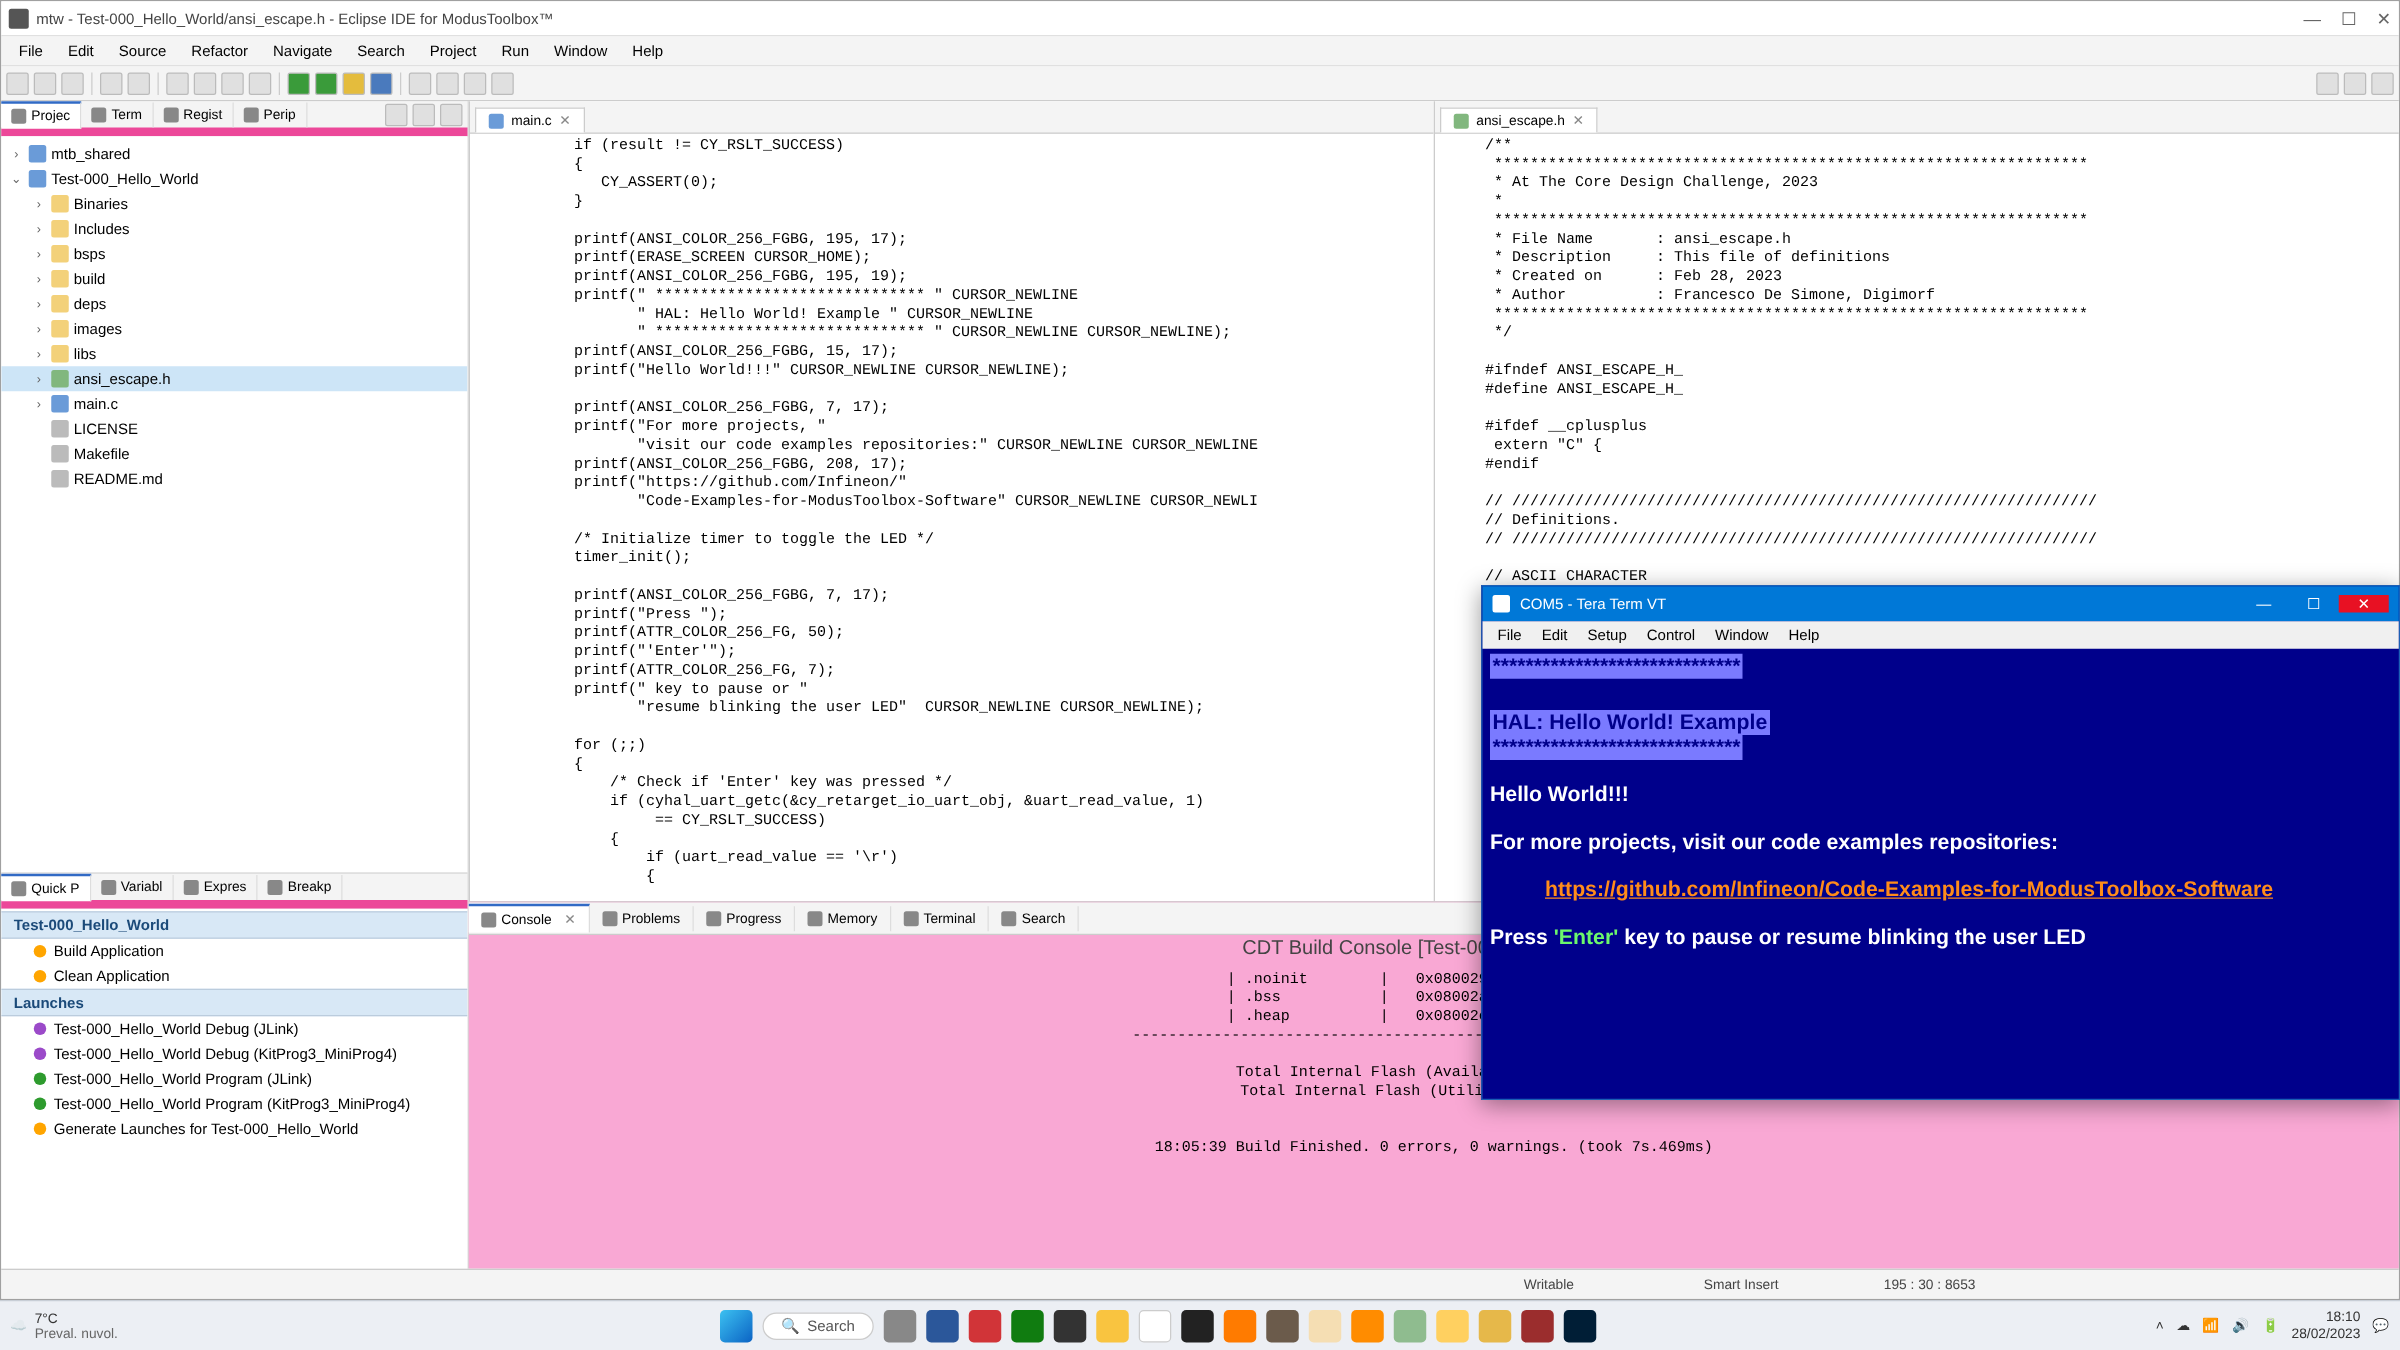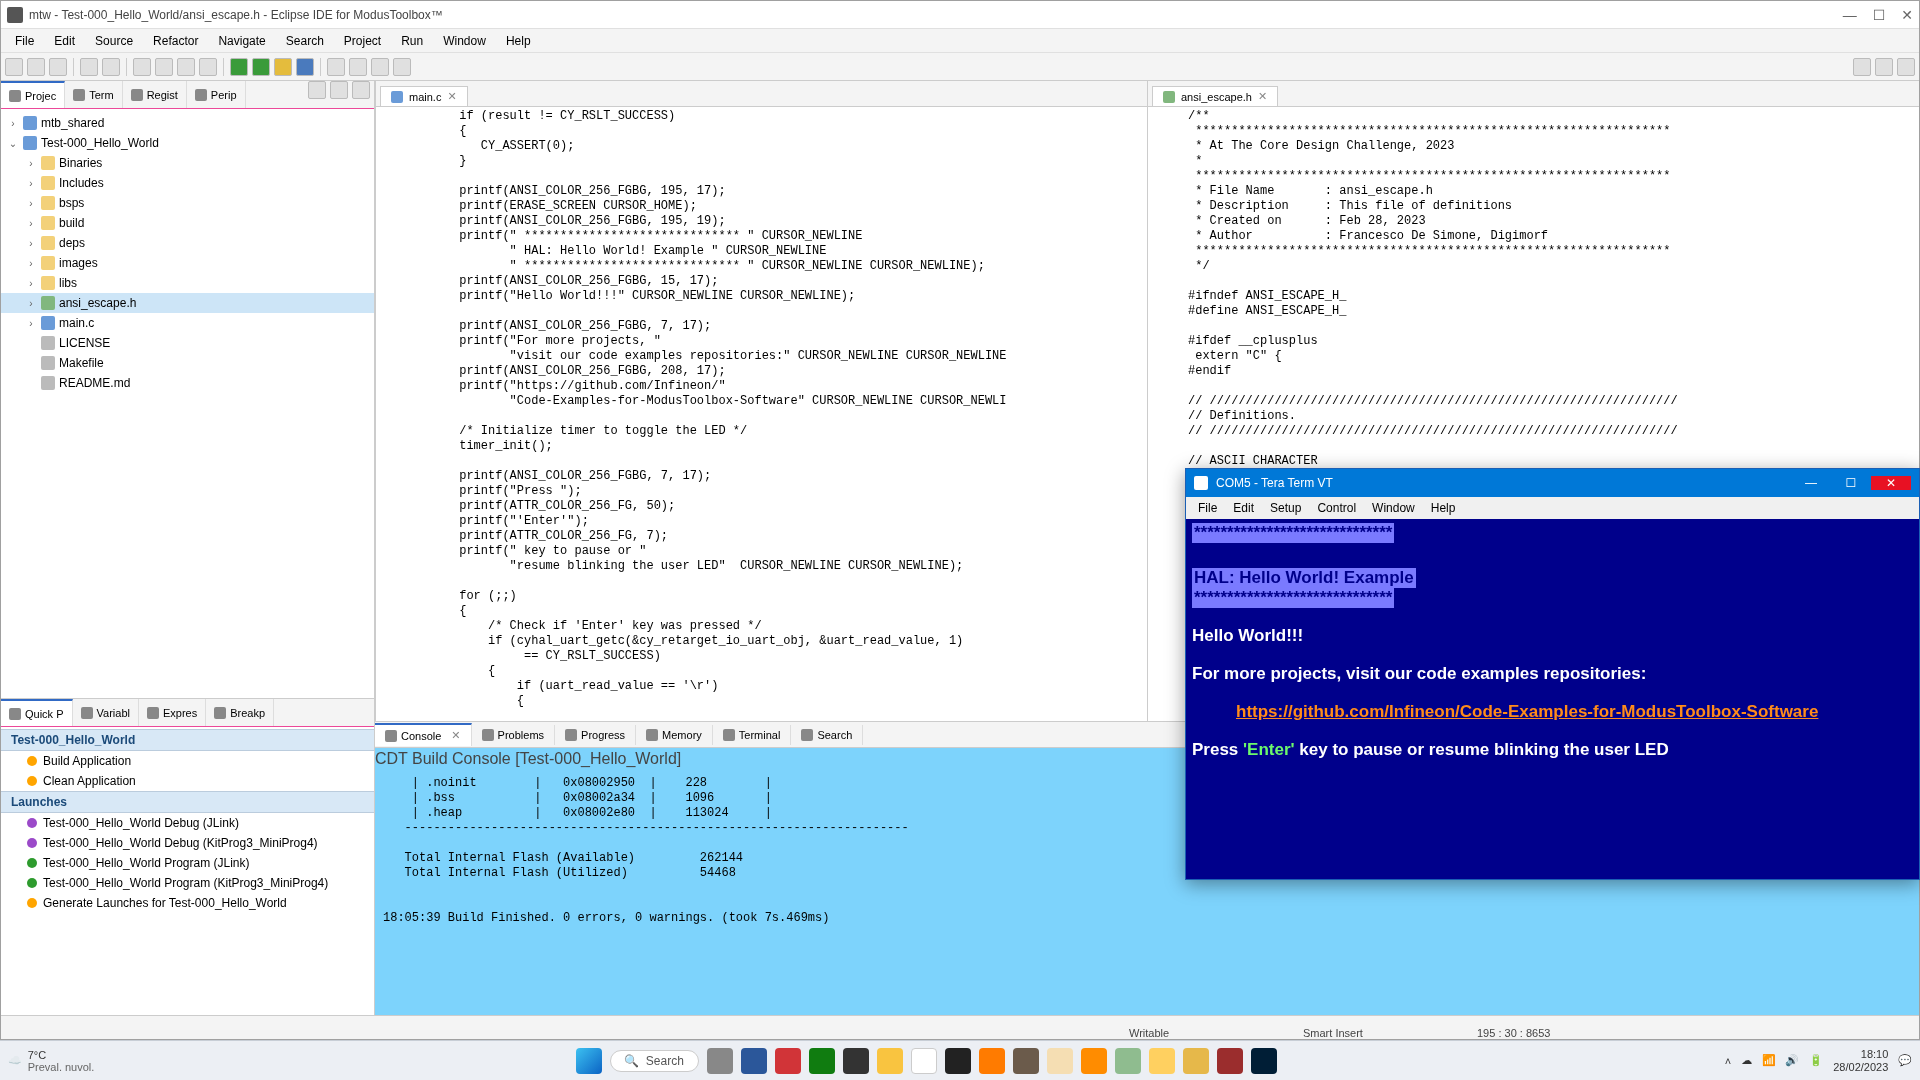--- a/index.html
+++ b/index.html
@@ -20,21 +20,21 @@
 .eclipse-menubar span { padding: 2px 10px; font-size: 12px; cursor: default; }
 .eclipse-toolbar { height: 28px; background: #f4f4f4; border-bottom: 1px solid #ccc; display: flex; align-items: center; padding: 0 4px; gap: 4px; }
 .tb-btn { width: 18px; height: 18px; background: #e0e0e0; border: 1px solid #bbb; border-radius: 2px; }
 .tb-sep { width: 1px; height: 18px; background: #ccc; margin: 0 2px; }
 .tb-btn.green { background: #3a9b3a; }
 .tb-btn.yellow { background: #e4bc3d; }
 .tb-btn.blue { background: #4a7abd; }
 .eclipse-body { position: absolute; left: 0; top: 80px; right: 0; bottom: 24px; display: flex; }
 
 .left-col { width: 374px; display: flex; flex-direction: column; border-right: 1px solid #ccc; }
-.view-tabs { height: 28px; background: #f4f4f4; border-bottom: 1px solid #ec4899; display: flex; }
+.view-tabs { height: 28px; background: #f4f4f4; border-bottom: 7px solid #ec4899; display: flex; align-items: center; }
 .view-tab { padding: 4px 8px; font-size: 11px; display: flex; align-items: center; gap: 4px; border-right: 1px solid #ddd; }
 .view-tab .vicn { width: 12px; height: 12px; background: #888; border-radius: 2px; }
 .view-tab.active { background: #fff; border-top: 2px solid #316ac5; }
 .proj-explorer { flex: 0 0 590px; background: #fff; overflow: auto; font-size: 12px; padding: 4px 0; border-bottom: 1px solid #ccc; }
 .tree-row { display: flex; align-items: center; height: 20px; padding-left: 6px; gap: 4px; }
 .tree-row.sel { background: #cde5f7; }
 .tree-row .tw { width: 12px; text-align: center; color: #666; font-size: 10px; }
 .tree-row .ficon { width: 14px; height: 14px; display: inline-block; border-radius: 2px; }
 .ficon.folder { background: #f3d17a; }
 .ficon.proj { background: #6a9bd8; }
@@ -50,32 +50,32 @@
 
 .center-col { flex: 1; display: flex; flex-direction: column; }
 .editors { flex: 0 0 640px; display: flex; }
 .editor { flex: 1; display: flex; flex-direction: column; border-left: 1px solid #ccc; background: #fff; }
 .ed-tabs { height: 26px; background: #f4f4f4; border-bottom: 1px solid #ccc; display: flex; align-items: flex-end; }
 .ed-tab { background: #fff; border: 1px solid #ccc; border-bottom: none; padding: 3px 10px; font-size: 11px; display: flex; align-items: center; gap: 6px; margin-left: 4px; }
 .ed-tab .eicn { width: 12px; height: 12px; background: #6a9bd8; border-radius: 2px; }
 .ed-tab .close { color: #888; cursor: default; }
 .ed-body { flex: 1; overflow: auto; padding: 2px 8px 2px 40px; white-space: pre; }
 
-.bottom-panel { flex: 1; border-top: 1px solid #ccc; background: #7dd3fc; display: flex; flex-direction: column; }
+.bottom-panel { flex: 1; border-top: 1px solid #ccc; background: #f9a8d4; display: flex; flex-direction: column; text-align: center; }
 .bp-tabs { height: 26px; background: #f4f4f4; border-bottom: 1px solid #ccc; display: flex; align-items: center; }
 .bp-tab { padding: 4px 10px; font-size: 11px; display: flex; align-items: center; gap: 4px; border-right: 1px solid #ddd; }
 .bp-tab.active { background: #fff; border-top: 2px solid #316ac5; }
 .bp-tab .bicn { width: 12px; height: 12px; background: #888; border-radius: 2px; }
 .console-body { flex: 1; overflow: auto; padding: 4px 8px; }
 .console-header { font-size: 16px; color: #444; padding: 2px 0 4px; }
 
 .statusbar {
   position: absolute; left: 0; bottom: 0; right: 0; height: 24px;
-  background: #f4f4f4; border-top: 1px solid #ccc; display: flex; align-items: flex-end;
-  font-size: 11px; color: #444; padding: 0 8px; gap: 54px;
+  background: #f4f4f4; border-top: 1px solid #ccc; display: flex; align-items: center;
+  font-size: 11px; color: #444; padding: 0 8px; gap: 24px;
 }
 .statusbar .seg { min-width: 120px; }
 
 .teraterm {
   position: absolute; left: 1185px; top: 468px; width: 735px; height: 412px;
   background: #00008b; border: 1px solid #1b5fb4; box-shadow: 0 4px 18px rgba(0,0,0,.4);
 }
 .tt-titlebar { height: 28px; background: #0078d7; color: #fff; display: flex; align-items: center; padding: 0 8px; font-size: 12px; }
 .tt-titlebar .tt-icon { width: 14px; height: 14px; background: #fff; margin-right: 8px; border-radius: 2px; }
 .tt-titlebar .tt-btns { margin-left: auto; display: flex; }

